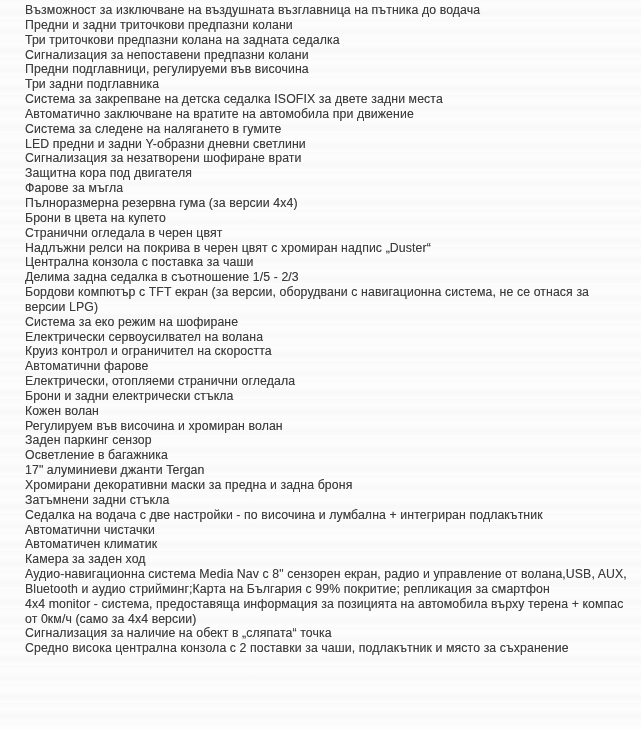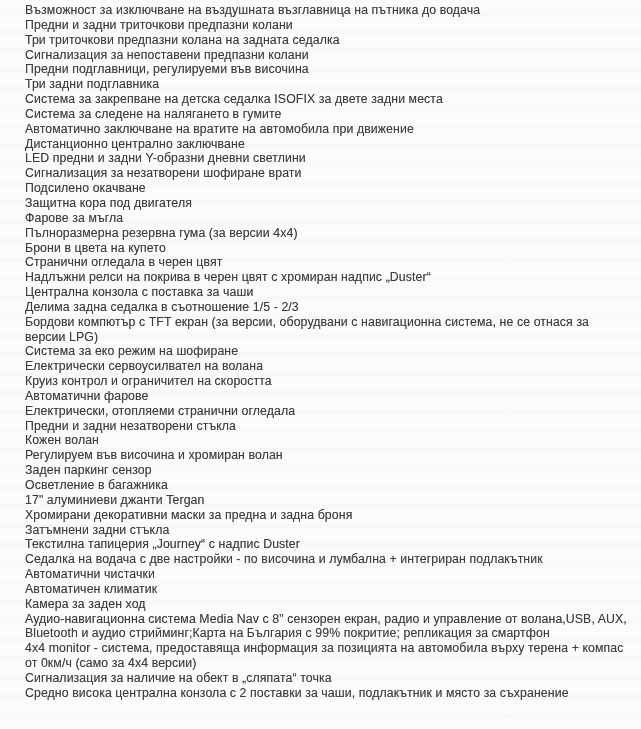--- a/index.html
+++ b/index.html
@@ -38,49 +38,46 @@
 
 <div class="page">
   <div class="feature-list">
     <div class="line">Възможност за изключване на въздушната възглавница на пътника до водача</div>
     <div class="line">Предни и задни триточкови предпазни колани</div>
     <div class="line">Три триточкови предпазни колана на задната седалка</div>
     <div class="line">Сигнализация за непоставени предпазни колани</div>
     <div class="line">Предни подглавници, регулируеми във височина</div>
     <div class="line">Три задни подглавника</div>
     <div class="line">Система за закрепване на детска седалка ISOFIX за двете задни места</div>
+    <div class="line">Автоматично заключване на вратите на автомобила при движение</div>
     <div class="line">Система за следене на налягането в гумите</div>
-    <div class="line">Автоматично заключване на вратите на автомобила при движение</div>
-    <div class="line">Дистанционно централно заключване</div>
     <div class="line">LED предни и задни Y-образни дневни светлини</div>
     <div class="line">Сигнализация за незатворени шофиране врати</div>
-    <div class="line">Подсилено окачване</div>
     <div class="line">Защитна кора под двигателя</div>
     <div class="line">Фарове за мъгла</div>
     <div class="line">Пълноразмерна резервна гума (за версии 4x4)</div>
     <div class="line">Брони в цвета на купето</div>
     <div class="line">Странични огледала в черен цвят</div>
     <div class="line">Надлъжни релси на покрива в черен цвят с хромиран надпис „Duster“</div>
     <div class="line">Централна конзола с поставка за чаши</div>
     <div class="line">Делима задна седалка в съотношение 1/5 - 2/3</div>
     <div class="line">Бордови компютър с TFT екран (за версии, оборудвани с навигационна система, не се отнася за версии LPG)</div>
     <div class="line">Система за еко режим на шофиране</div>
     <div class="line">Електрически сервоусилвател на волана</div>
     <div class="line">Круиз контрол и ограничител на скоростта</div>
     <div class="line">Автоматични фарове</div>
     <div class="line">Електрически, отопляеми странични огледала</div>
-    <div class="line">Предни и задни незатворени стъкла</div>
+    <div class="line">Брони и задни електрически стъкла</div>
     <div class="line">Кожен волан</div>
     <div class="line">Регулируем във височина и хромиран волан</div>
     <div class="line">Заден паркинг сензор</div>
     <div class="line">Осветление в багажника</div>
     <div class="line">17" алуминиеви джанти Tergan</div>
     <div class="line">Хромирани декоративни маски за предна и задна броня</div>
     <div class="line">Затъмнени задни стъкла</div>
-    <div class="line">Текстилна тапицерия „Journey“ с надпис Duster</div>
     <div class="line">Седалка на водача с две настройки - по височина и лумбална + интегриран подлакътник</div>
     <div class="line">Автоматични чистачки</div>
     <div class="line">Автоматичен климатик</div>
     <div class="line">Камера за заден ход</div>
     <div class="line">Аудио-навигационна система Media Nav с 8" сензорен екран, радио и управление от волана,USB, AUX, Bluetooth и аудио стрийминг;Карта на България с 99% покритие; репликация за смартфон</div>
     <div class="line">4x4 monitor - система, предоставяща информация за позицията на автомобила върху терена + компас от 0км/ч (само за 4x4 версии)</div>
     <div class="line">Сигнализация за наличие на обект в „сляпата“ точка</div>
     <div class="line">Средно висока централна конзола с 2 поставки за чаши, подлакътник и място за съхранение</div>
   </div>
 </div>

